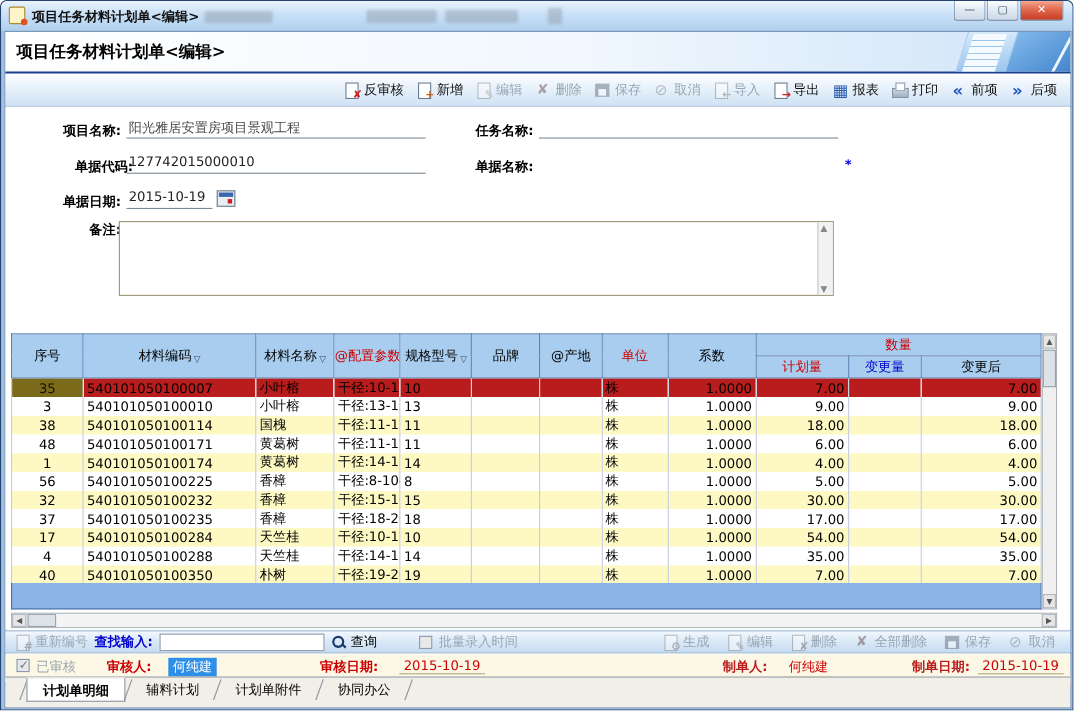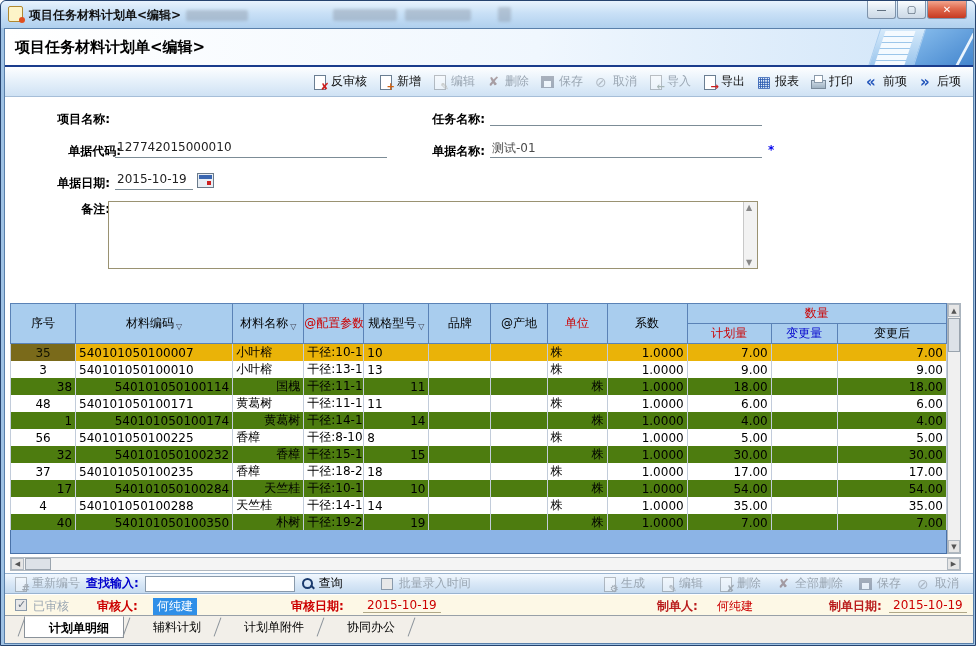--- a/index.html
+++ b/index.html
@@ -82,22 +82,22 @@
   
   .tablearea { position:absolute; left:0; top:272px; width:968px; height:271px; background:#fff; }
   table.grid { position:absolute; left:5px; top:2px; width:937px; table-layout:fixed;
                border-collapse:collapse; border:1px solid #1a3a7c; }
   .grid th { background:#a9cdee; border:1px solid #5a82b6; font-weight:normal; color:#000;
              height:20px; overflow:hidden; white-space:nowrap; }
   .grid th.grp { color:#cc0000; }
   .grid .filt { font-size:8px; color:#445; margin-left:2px; vertical-align:-2px; }
   .grid td { height:17px; border-left:1px solid #c2ccda; border-right:1px solid #c2ccda;
              overflow:hidden; white-space:nowrap; padding:0 3px; color:#000; }
-  .grid tr.alt td { background:#4d7c0f;text-align:right; }
-  .grid tr.sel td { background:#eab308; }
+  .grid tr.alt td { background:#fef9c3; }
+  .grid tr.sel td { background:#b91c1c; }
   .grid tr.sel td.selseq { background:#7a6a1a; color:#141400; }
   .grid td.left { text-align:left; } .grid td.right { text-align:right; } .grid td.center { text-align:center; }
 
   .blueband { position:absolute; left:5px; top:229px; width:937px; height:24px; background:#8cb4e6;
               border:1px solid #4a72a8; border-top:none; }
   
   .vscroll { position:absolute; left:942px; top:2px; width:14px; height:251px; background:#f0f0f0; border:1px solid #aab4be; }
   .vscroll .arr { position:absolute; left:0; width:12px; height:13px; background:#e6e6e6; border:1px solid #b0b8c0;
                   font-size:7px; color:#555; text-align:center; line-height:12px; }
   .vscroll .thumb { position:absolute; left:0; top:14px; width:12px; height:34px; background:#dde2e8; border:1px solid #9aa4ae; }
@@ -134,21 +134,21 @@
                background:#fdf8e6; border-bottom:2px solid #c2410c; }
   .statusrow span { position:absolute; top:3px; white-space:nowrap; }
   .lbl-red { color:#cc0000; font-weight:bold; }
   .lbl-blk { color:#b91c1c; font-weight:bold; }
   .val-red { color:#cc0000; border-bottom:1px solid #b0a888; padding:0 4px; }
   .val-sel { color:#fff; background:#2f8fe8; border-bottom:1px solid #b0a888; padding:0 4px; }
 
   
   .tabbar { position:absolute; left:0; top:586px; width:968px; height:28px; background:#f2efe9;
             border-top:1px solid #98a0a8; display:flex; align-items:flex-start; padding-left:14px; }
-  .tab { position:relative; padding:3px 14px 4px 24px; color:#000; height:22px; }
+  .tab { position:relative; padding:3px 14px 4px 14px; color:#000; height:22px; }
   .tab.active { background:#ffffff; font-weight:bold; border:1px solid #8a929a; border-top:1px solid #f2efe9; }
   .tabsep { width:1px; height:20px; background:#8a929a; transform:rotate(20deg); margin:1px 2px 0 2px; }
 </style>
 </head>
 <body>
 
 <div class="window">
 
   <div class="titlebar">
     <span class="titlebar-icon"></span>
@@ -232,27 +232,27 @@
           <span>前项</span>
         </div>
         <div class="tbtn">
           <span class="tbi i-arrr"></span>
           <span>后项</span>
         </div>
       </div>
 
     <div class="formarea">
       <span class="flabel" style="left:27px;top:13px;">项目名称:</span>
+      <span class="fval" style="left:110px;top:10px;width:272px;">阳光雅居安置房项目景观工程</span>
       <span class="flabel" style="left:402px;top:13px;">任务名称:</span>
       <span class="fval" style="left:485px;top:10px;width:272px;"></span>
 
       <span class="flabel" style="left:38px;top:45px;">单据代码:</span>
       <span class="fval dark" style="left:110px;top:42px;width:272px;">127742015000010</span>
       <span class="flabel" style="left:402px;top:45px;">单据名称:</span>
-      <span class="fval" style="left:485px;top:42px;width:272px;">测试-01</span>
       <span class="req" style="left:763px;top:45px;">*</span>
 
       <span class="flabel" style="left:27px;top:77px;">单据日期:</span>
       <span class="fval dark" style="left:110px;top:74px;width:78px;">2015-10-19</span>
       <span class="calbtn" style="left:192px;top:75px;"></span>
 
       <span class="flabel" style="left:27px;top:103px;">备注:</span>
       <div class="remark-box" style="left:103px;top:103px;width:650px;height:68px;">
         <span></span>
         <span class="vscr-mini">

